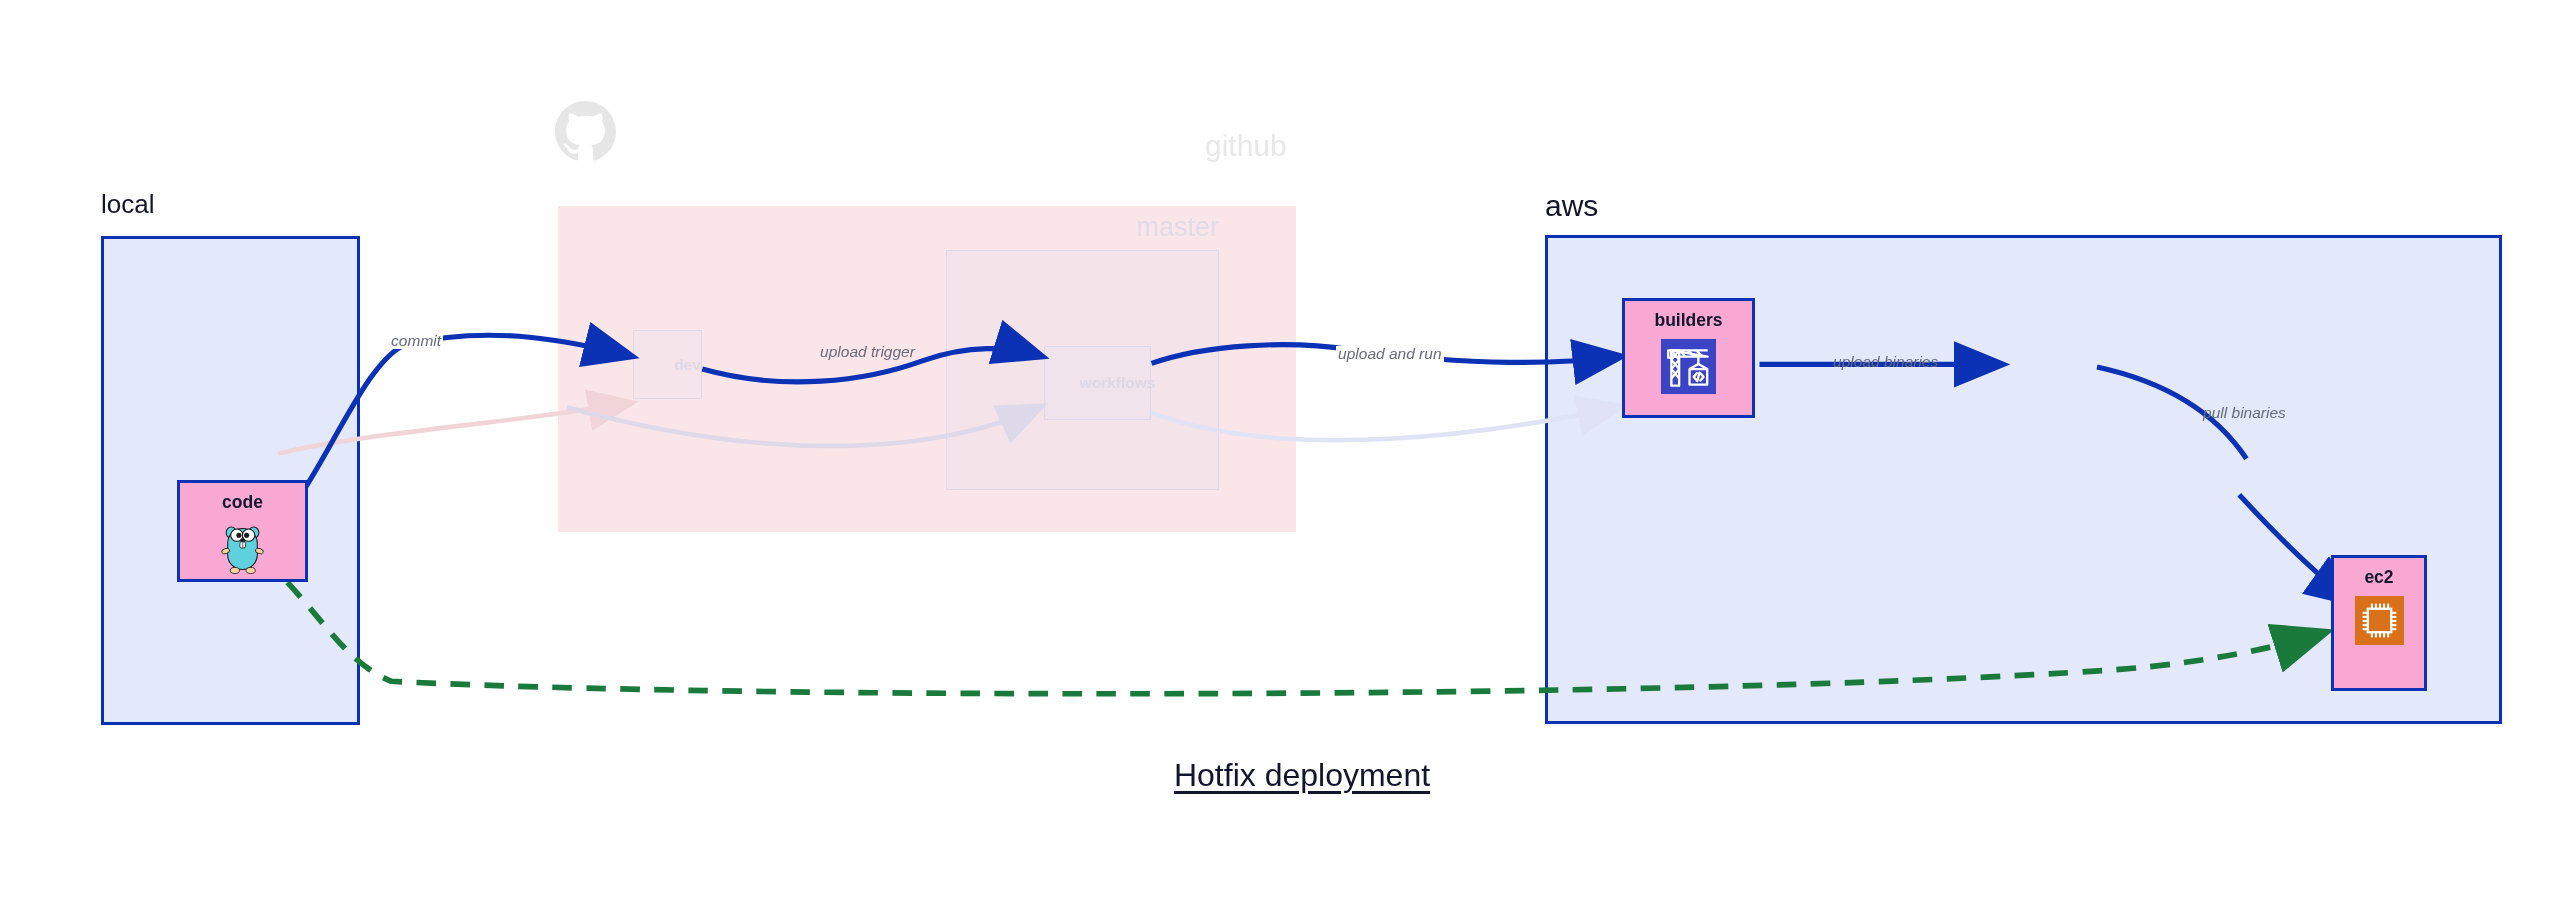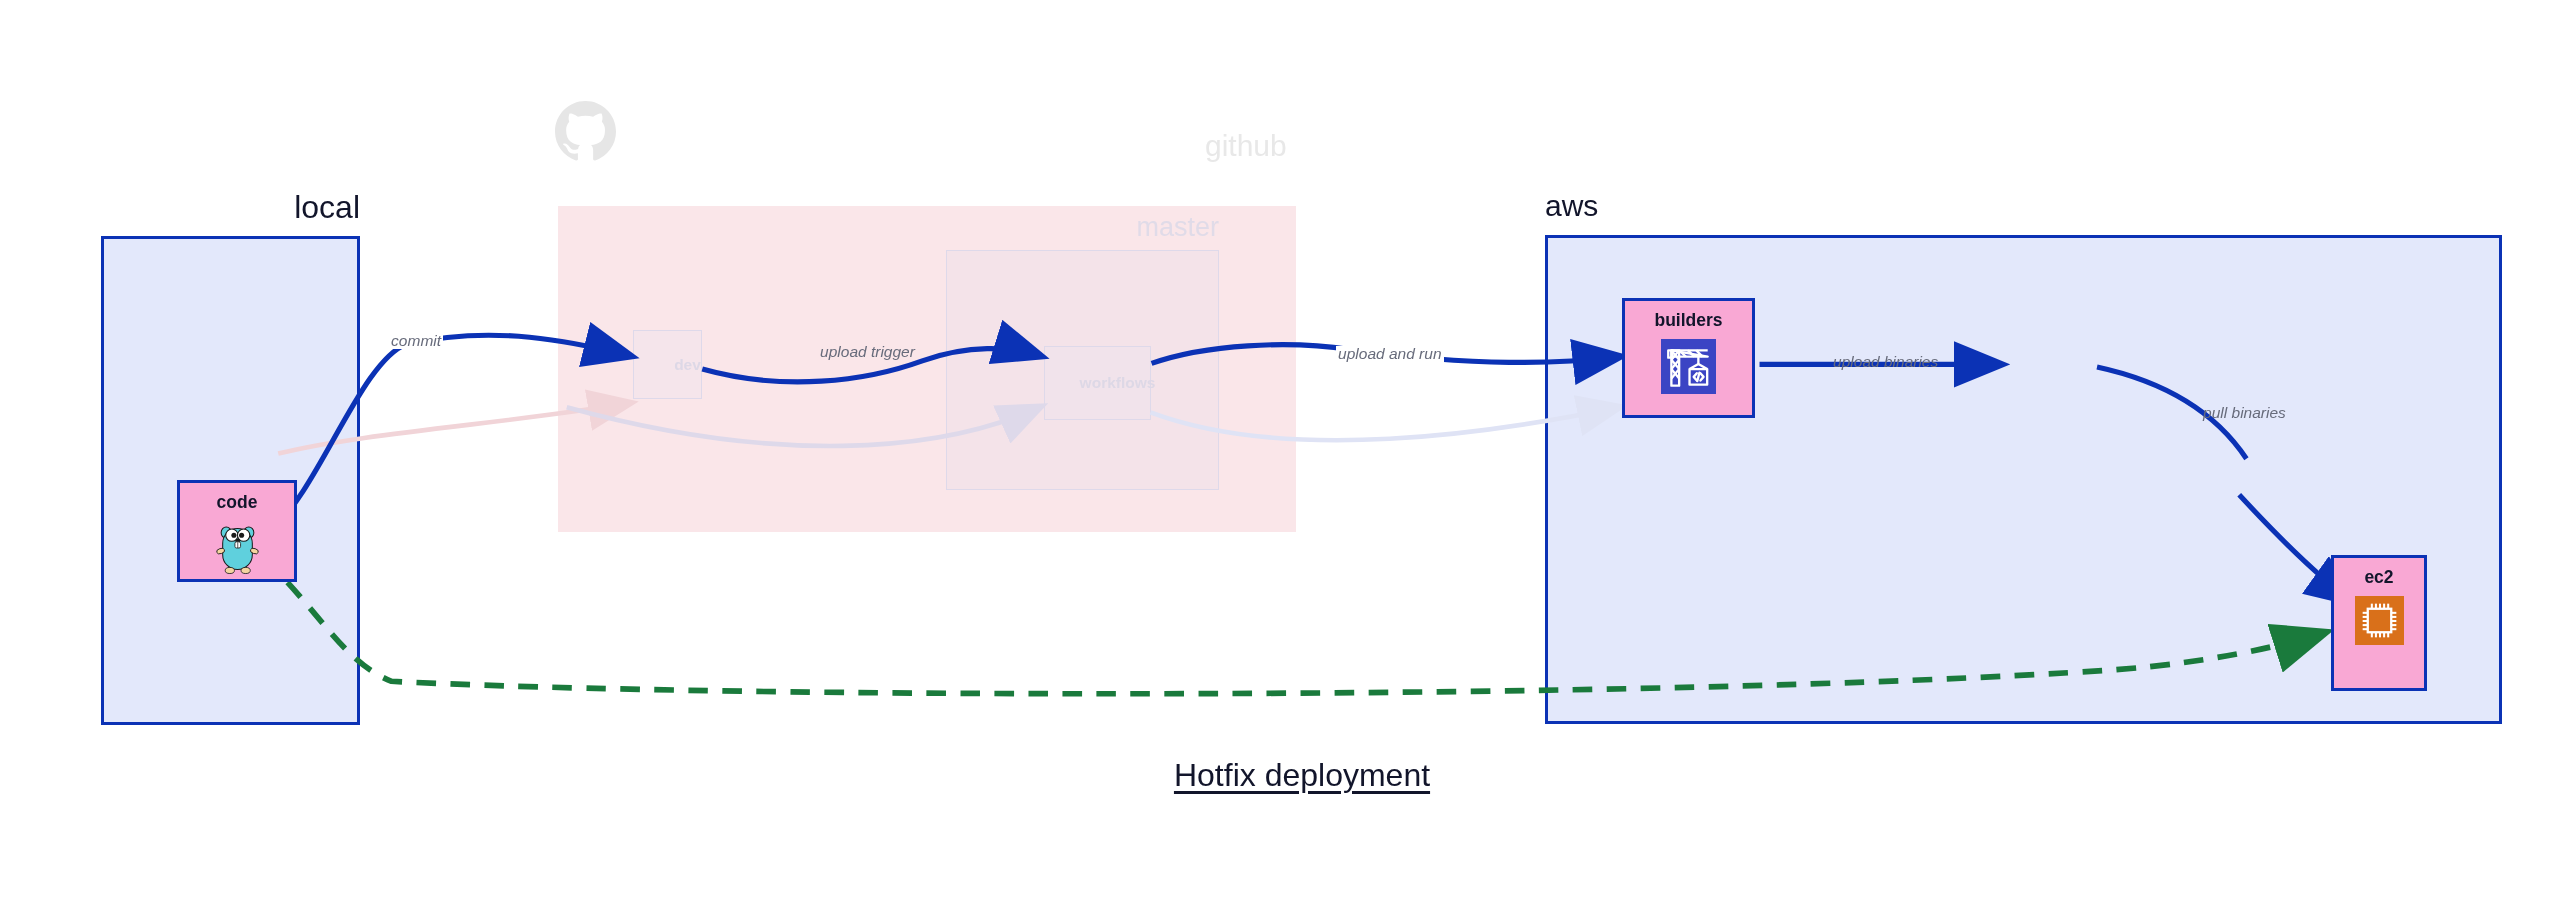--- a/index.html
+++ b/index.html
@@ -32,22 +32,22 @@
 
   .cluster-local {
     left: 101px;  top: 236px;
     width: 259px; height: 489px;
     background: #e3e8fb;
     border: 3.6px solid #0b32b5;
   }
   .label-local {
     left: 101px; top: 191px;
     width: 259px;
-    text-align: right;
-    font-size: 32px;
+    text-align: left;
+    font-size: 26px;
     color: #12152b;
   }
 
   .cluster-github {
     left: 558px; top: 206px;
     width: 738px; height: 326px;
     background: rgba(245, 199, 206, 0.45);
     border: none;
   }
   .label-github {
@@ -103,21 +103,21 @@
     font-weight: 700;
     color: #12152b;
     margin-top: 11.3px;
     line-height: 1;
     white-space: nowrap;
   }
   .node-icon {
     margin-top: 9.3px;
   }
 
-  .node-code    { left: 177px;  top: 480px;  width: 120px; height: 102px; }
+  .node-code    { left: 177px;  top: 480px;  width: 131px; height: 102px; }
   .node-builders{ left: 1622px; top: 298px;  width: 133px; height: 120px; }
   .node-s3      { left: 2004px; top: 298px;  width: 92px; height: 120px; }
   .node-ec2     { left: 2331px; top: 555px; width: 96px; height: 136px; }
 
   
   .node-ghost {
     position: absolute;
     box-sizing: border-box;
     background: rgba(233,229,243,0.25);
     border: 1.5px solid #ded9ea;

